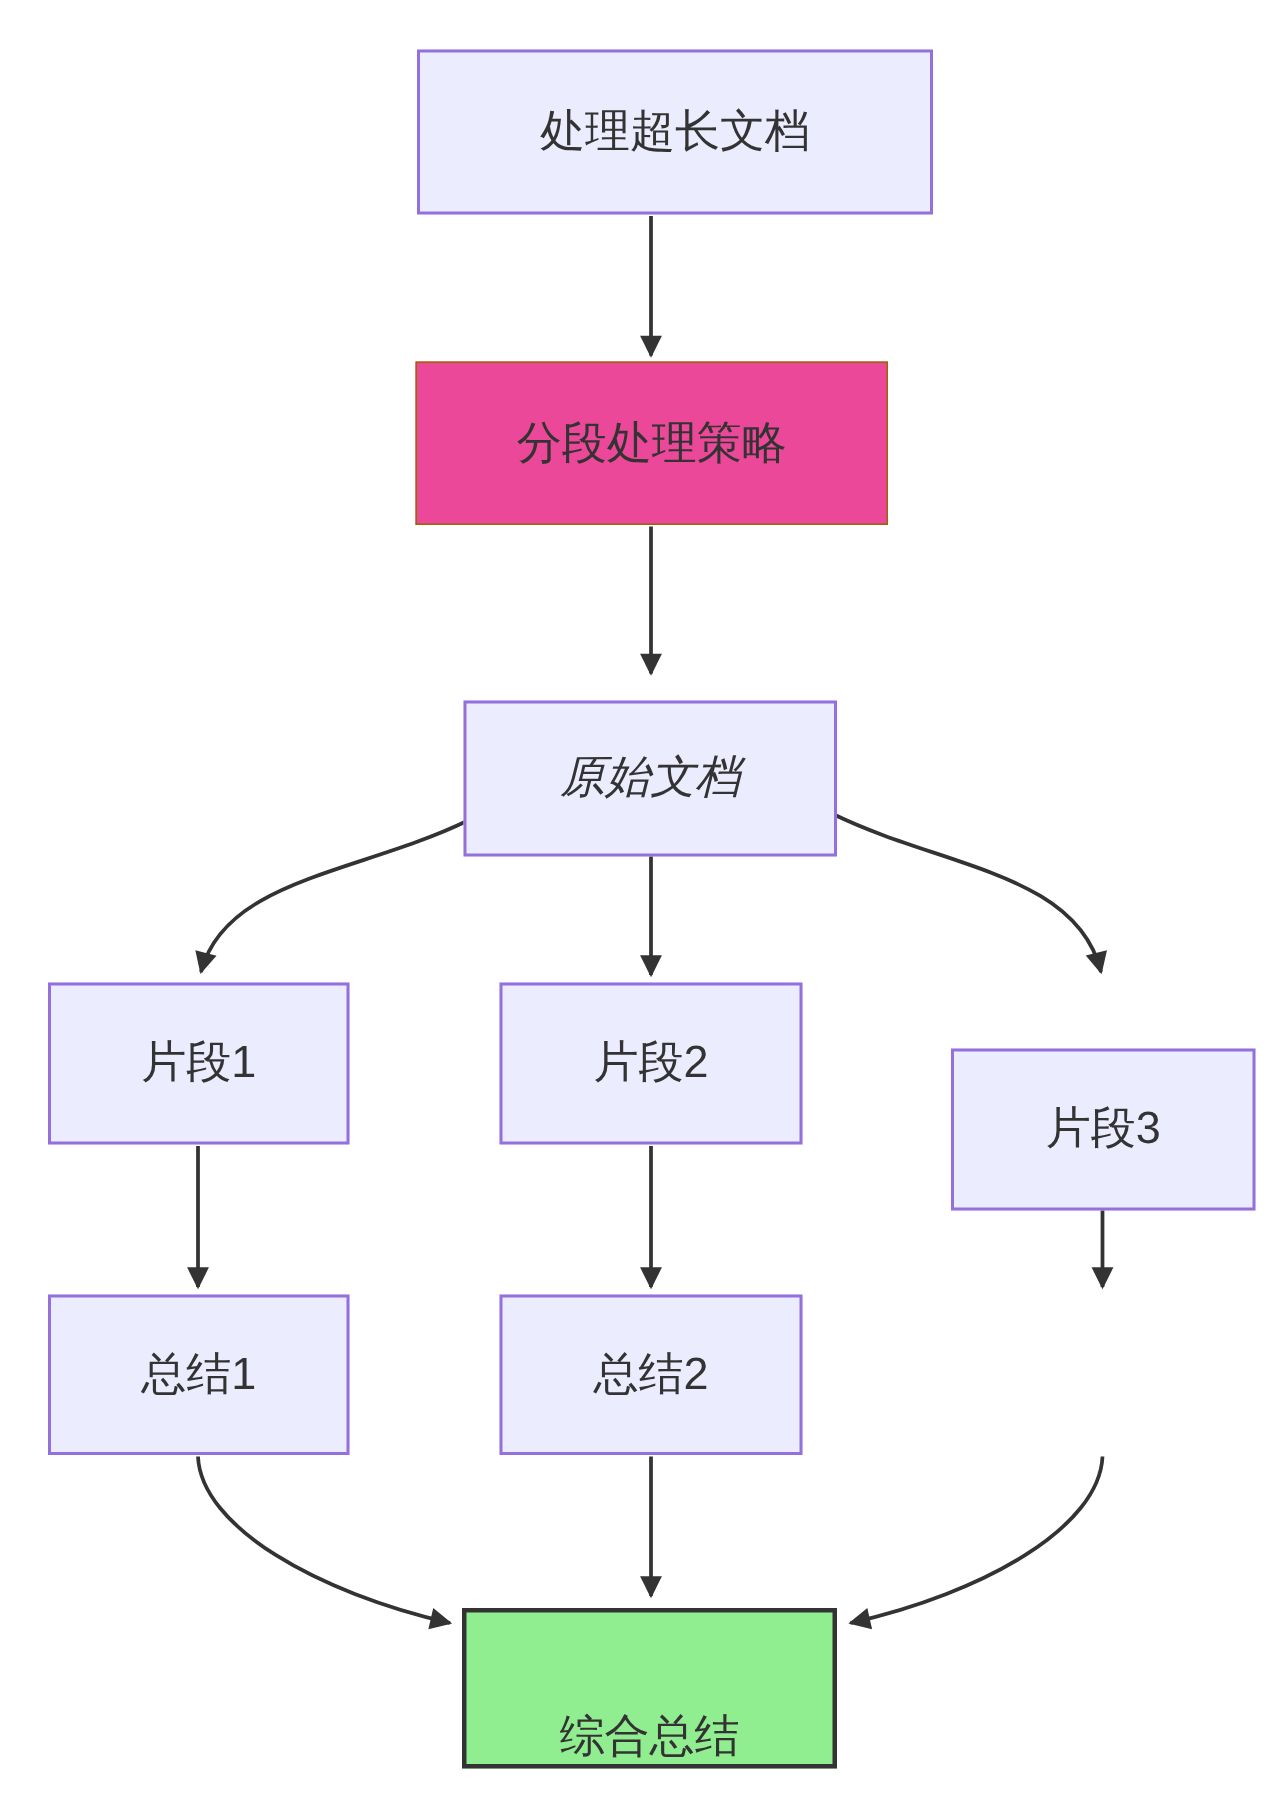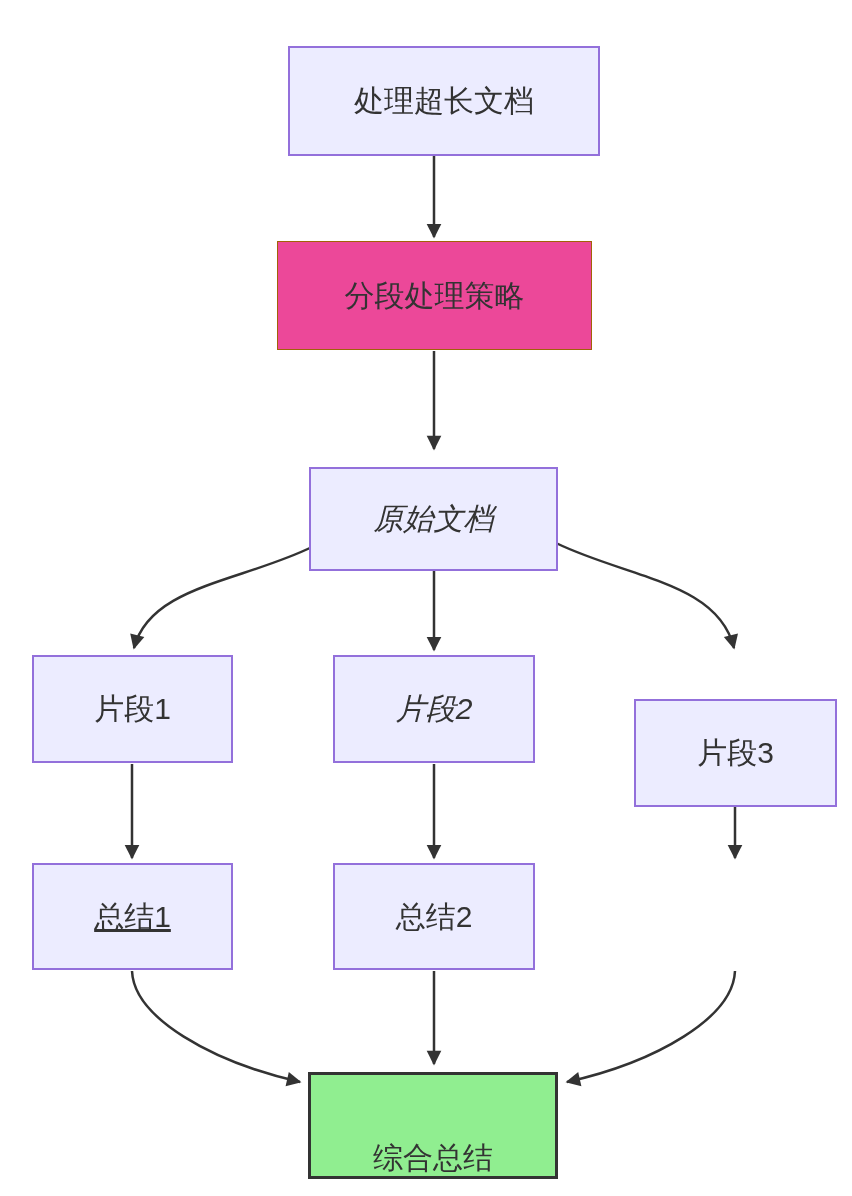--- a/index.html
+++ b/index.html
@@ -67,45 +67,45 @@
       <path marker-end="url(#arrow)" d="M556,543 C628,578 718,582 734,648"></path>
       <path marker-end="url(#arrow)" d="M132,764 L132,858"></path>
       <path marker-end="url(#arrow)" d="M434,764 L434,858"></path>
       <path marker-end="url(#arrow)" d="M735,764 L735,858"></path>
       <path marker-end="url(#arrow)" d="M132,971 C134,1018 212,1062 300,1082"></path>
       <path marker-end="url(#arrow)" d="M434,971 L434,1064"></path>
       <path marker-end="url(#arrow)" d="M735,971 C733,1018 656,1062 567,1082"></path>
     </g>
   </svg>
 
-  <div class="node node--default" style="left:288px; top:33px; width:312px; height:110px;margin-top:13px;">
+  <div class="node node--default" style="left:278px; top:33px; width:344px; height:110px;">
     <span>处理超长文档</span>
   </div>
 
   <div class="node node--highlight" style="left:277px; top:241px; width:315px; height:109px;">
     <span>分段处理策略</span>
   </div>
 
   <div class="node node--default" style="left:309px; top:467px; width:249px; height:104px;font-style:italic;">
     <span>原始文档</span>
   </div>
 
   <div class="node node--default" style="left:32px; top:655px; width:201px; height:108px;">
     <span>片段1</span>
   </div>
 
-  <div class="node node--default" style="left:333px; top:655px; width:202px; height:108px;font-style:italic;">
+  <div class="node node--default" style="left:333px; top:655px; width:202px; height:108px;">
     <span>片段2</span>
   </div>
 
   <div class="node node--default" style="left:634px; top:655px; width:203px; height:108px;margin-top:44px;">
     <span>片段3</span>
   </div>
 
-  <div class="node node--default" style="left:32px; top:863px; width:201px; height:107px;text-decoration:underline;">
+  <div class="node node--default" style="left:32px; top:863px; width:201px; height:107px;">
     <span>总结1</span>
   </div>
 
   <div class="node node--default" style="left:333px; top:863px; width:202px; height:107px;">
     <span>总结2</span>
   </div>
 
 
   <div class="node node--success" style="left:308px; top:1072px; width:250px; height:107px;">
     <span>综合总结</span>

